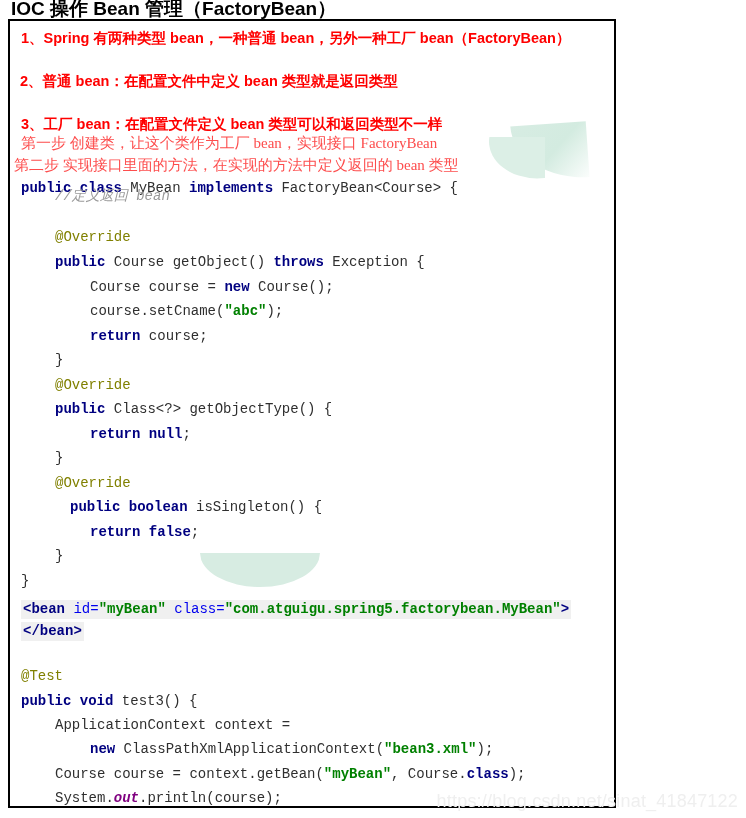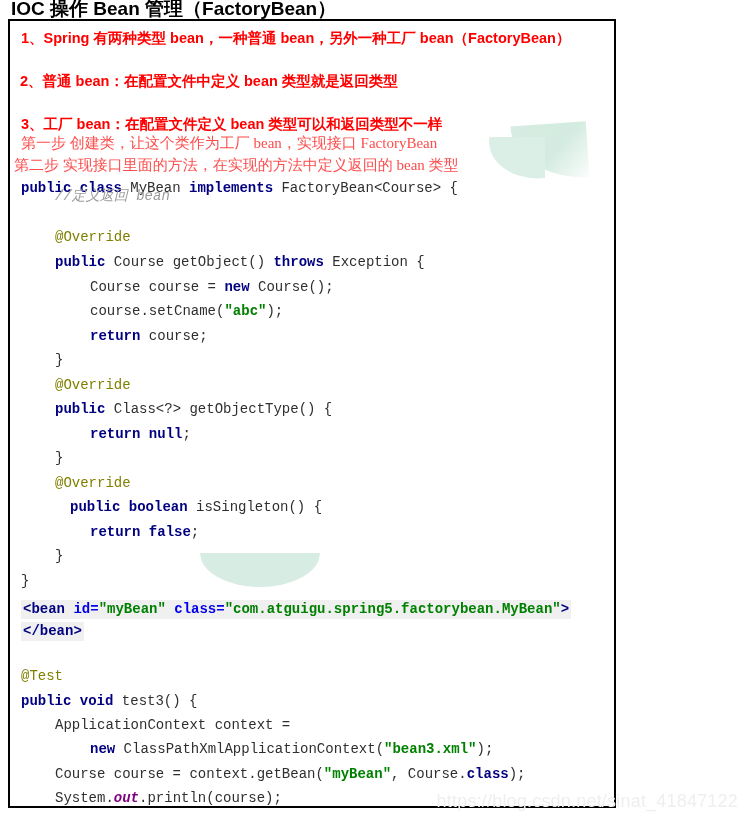--- a/index.html
+++ b/index.html
@@ -110,21 +110,21 @@
   .code {
     font-family: "Liberation Mono", "DejaVu Sans Mono", monospace;
     font-size: 14px;
     color: #2f2f2f;
     letter-spacing: 0px;
   }
   .kw   { color: #000080; font-weight: bold; }
   .ann  { color: #808000; font-weight: normal; }
   .str  { color: #008000; font-weight: bold; }
   .cmt  { color: #9a9a9a; font-style: italic; }
-  .attr { color: #0000ee; font-weight: bold; }
+  .attr { color: #0000ee; font-weight: normal; }
   .tag  { color: #000080; font-weight: bold; }
   .fld  { color: #800080; font-weight: bold; font-style: italic; }
   .pln  { color: #2f2f2f; }
 
   
   .xmlrow {
     background: #f0f0f0;
     padding: 1px 2px 2px 2px;
     margin-left: -2px;
   }

